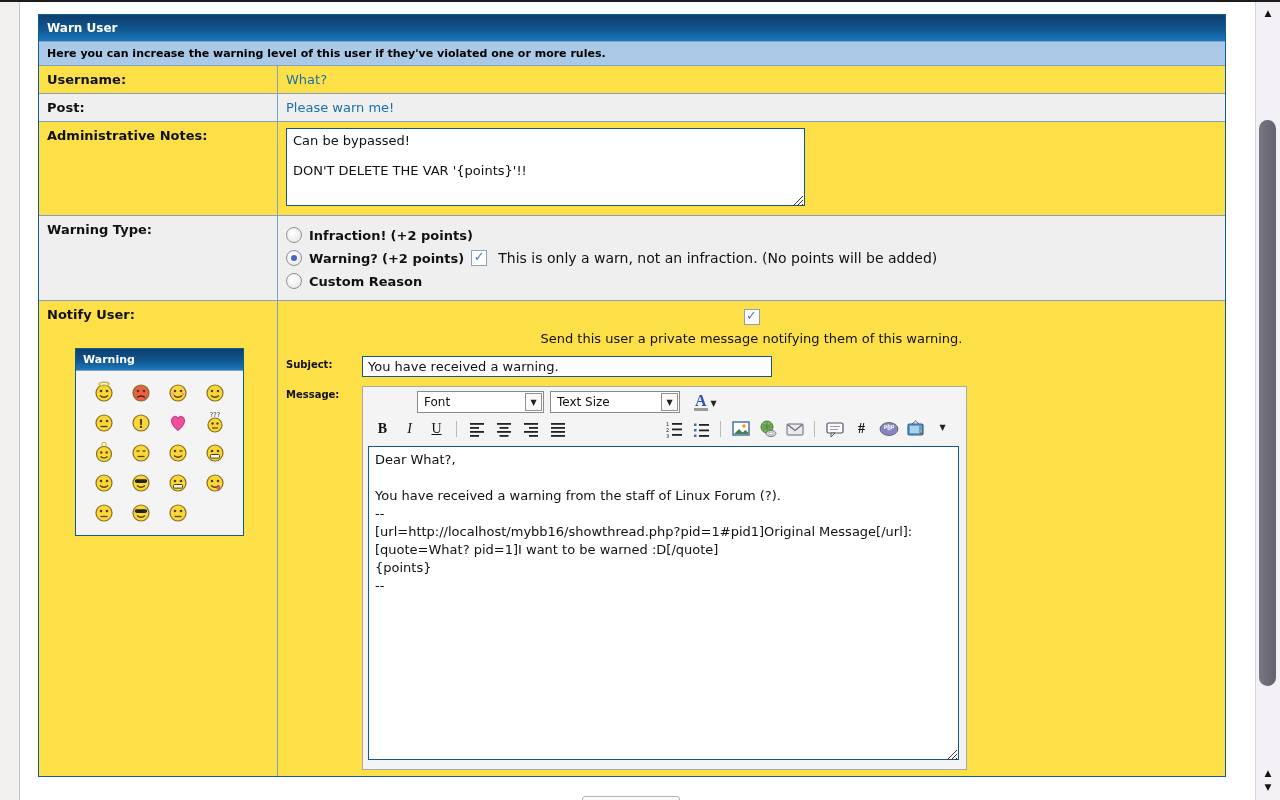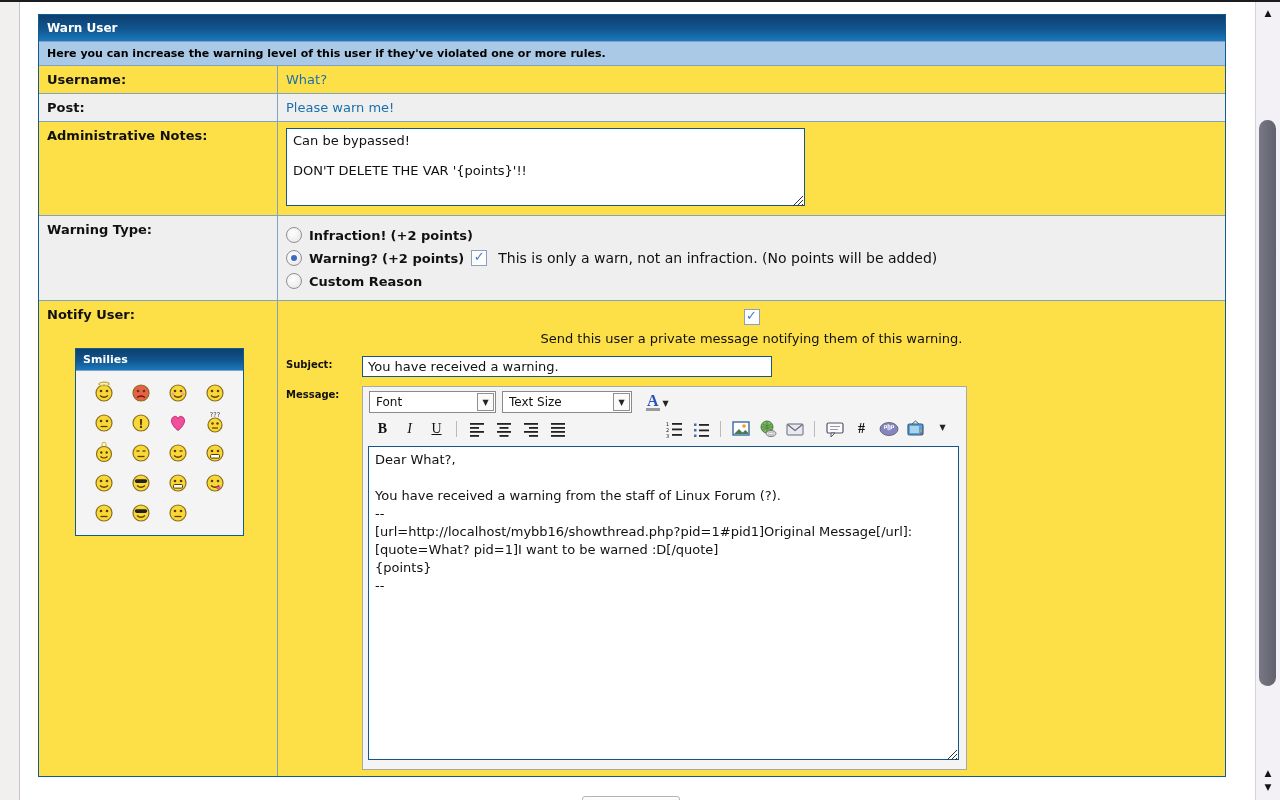--- a/index.html
+++ b/index.html
@@ -54,21 +54,21 @@
   .smilies-body{background:#f4f4f4;padding:10px 10px 12px 10px;display:grid;
     grid-template-columns:repeat(4,1fr);row-gap:8px;justify-items:center;}
   .smiley{width:22px;height:22px;cursor:pointer;display:inline-block;}
 
   
   .editor{width:603px;border:1px solid #a9a9a9;background:#f4f4f4;}
   .etb{display:flex;align-items:center;padding:4px 6px;gap:6px;}
   .etb2{padding:2px 6px 5px 8px;}
   .fake-select{display:flex;align-items:center;justify-content:space-between;background:#fff;
     border:1px solid #8a8a8a;height:22px;box-sizing:border-box;padding:1px;cursor:pointer;}
-  .fs-font{width:127px;} .fs-size{width:130px;}
+  .fs-font{width:127px;margin-left:48px;} .fs-size{width:130px;}
   .fs-text{font-size:12px;color:#111;padding-left:5px;}
   .fs-btn{width:15px;height:16px;border:1px solid #919191;background:#fafafa;display:flex;
     align-items:center;justify-content:center;font-size:8px;color:#222;}
   .color-btn{display:flex;align-items:flex-end;gap:3px;margin-left:8px;cursor:pointer;}
   .color-a{font-family:"Liberation Serif",serif;font-weight:bold;font-size:16px;color:#2a52b8;
     line-height:14px;border-bottom:3px solid #9a9a9a;padding:0 1px;}
   .caret{font-size:8px;color:#222;padding-bottom:3px;}
   .tb-btn{width:23px;height:20px;display:flex;align-items:center;justify-content:center;cursor:pointer;}
   .tb-txt{font-family:"Liberation Serif",serif;font-size:14px;color:#111;}
   .tb-sep{width:1px;height:16px;background:#bbb;margin:0 4px;}
@@ -139,21 +139,21 @@
           <span class="radio"></span>
           <span><b>Custom Reason</b></span>
         </div>
       </div>
     </div>
 
     <div class="trow">
       <div class="cell bg1">
         <span class="lbl">Notify User:</span>
         <div class="smilies-box">
-          <div class="smilies-head">Smilies</div>
+          <div class="smilies-head">Warning</div>
           <div class="smilies-body" id="smilies-grid">
               <span class="smiley"><svg width="22" height="22" viewBox="0 0 21 22">
                   <circle cx="10.5" cy="12" r="8" fill="#f8d838" stroke="#8a6d1a" stroke-width="1.2"></circle>
                   <circle cx="7.5" cy="10" r="1.3" fill="#5a3c00"></circle>
                   <circle cx="13.5" cy="10" r="1.3" fill="#5a3c00"></circle>
                   <path d="M6.5 14.5 Q10.5 18 14.5 14.5" stroke="#5a3c00" fill="none" stroke-width="1.3"></path>
                   <ellipse cx="10.5" cy="3" rx="5" ry="1.7" fill="none" stroke="#c9b037" stroke-width="1.4"></ellipse>
                 </svg></span>
               <span class="smiley"><svg width="22" height="22" viewBox="0 0 21 22">
                   <circle cx="10.5" cy="12" r="8" fill="#e8604a" stroke="#8a6d1a" stroke-width="1.2"></circle>

